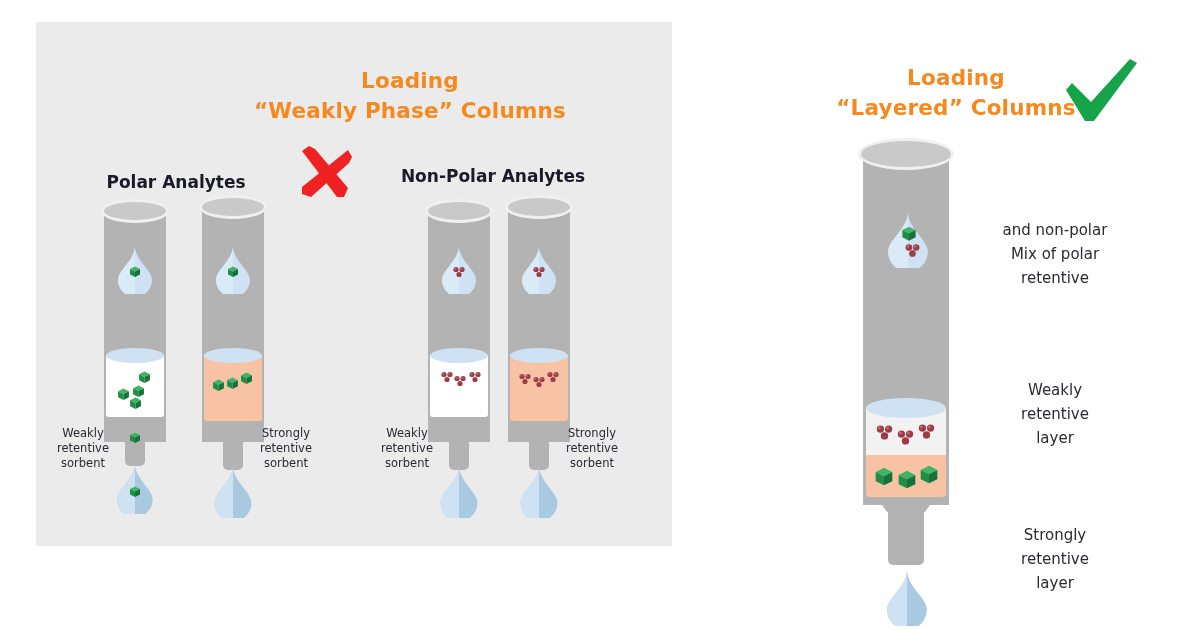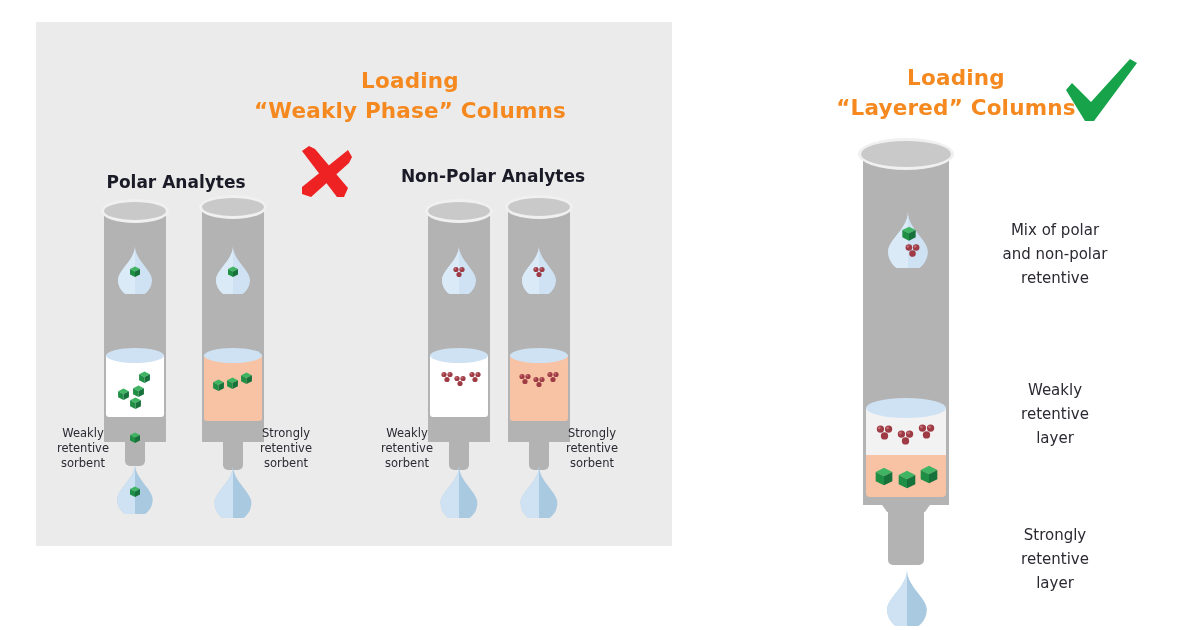--- a/index.html
+++ b/index.html
@@ -499,22 +499,22 @@
 
     <div class="drop" style="left:886px;top:570px;">
       <svg width="42" height="56" viewBox="0 0 34 48">
         <path d="M17 0 C17 14 0 24 0 34 A17 17 0 0 0 34 34 C34 24 17 14 17 0 Z" fill="#a8c9e0"></path>
         <path d="M17 0 C17 14 0 24 0 34 A17 17 0 0 0 17 51 Z" fill="#cfe2f3"></path>
       </svg>
     </div>
   </div>
 
   <div class="cap-r" style="left:985px;top:218px;width:140px;">
+    <div>and non-polar</div>
     <div>Mix of polar</div>
-    <div>and non-polar</div>
     <div>retentive</div>
   </div>
 
   <div class="cap-r" style="left:985px;top:378px;width:140px;">
     <div>Weakly</div>
     <div>retentive</div>
     <div>layer</div>
   </div>
 
   <div class="cap-r" style="left:985px;top:523px;width:140px;">

